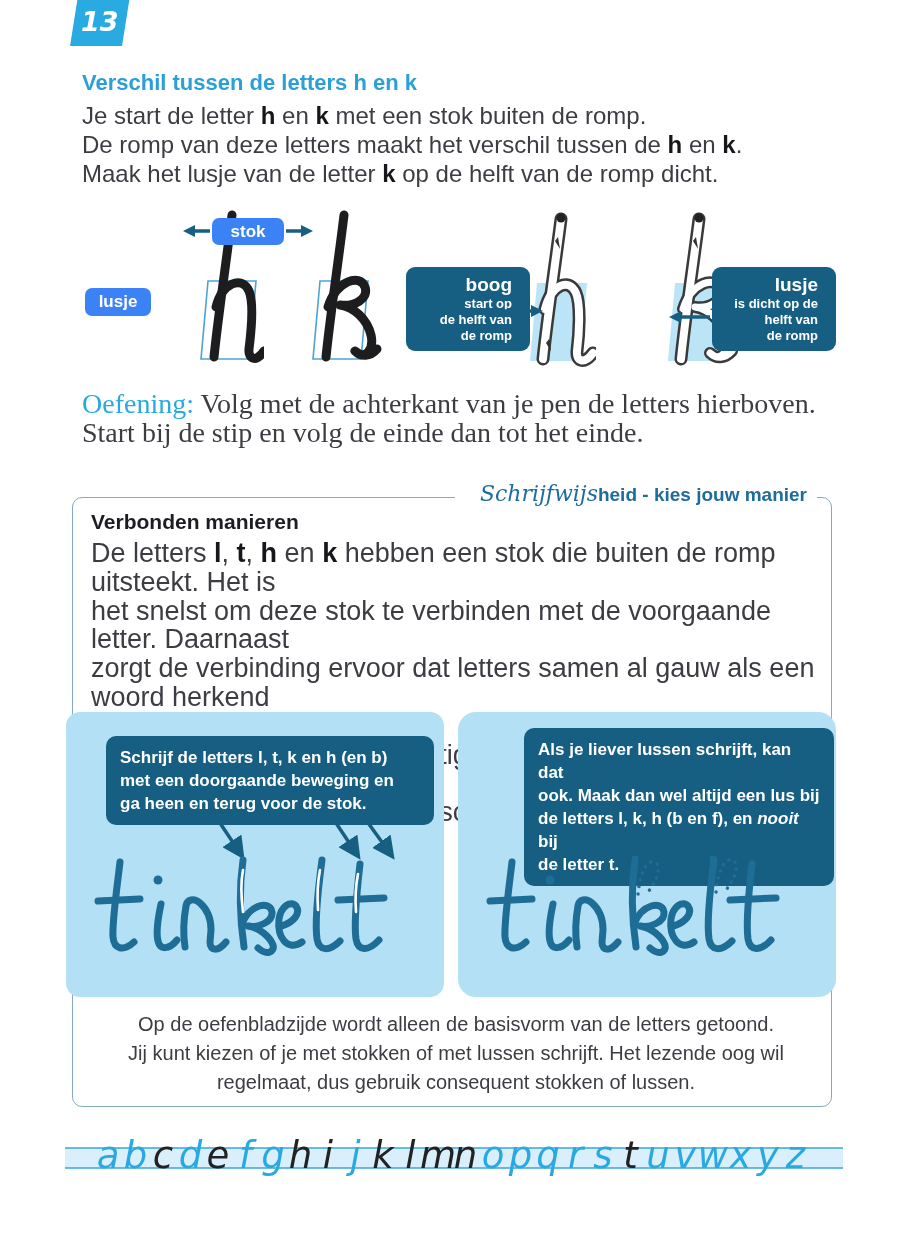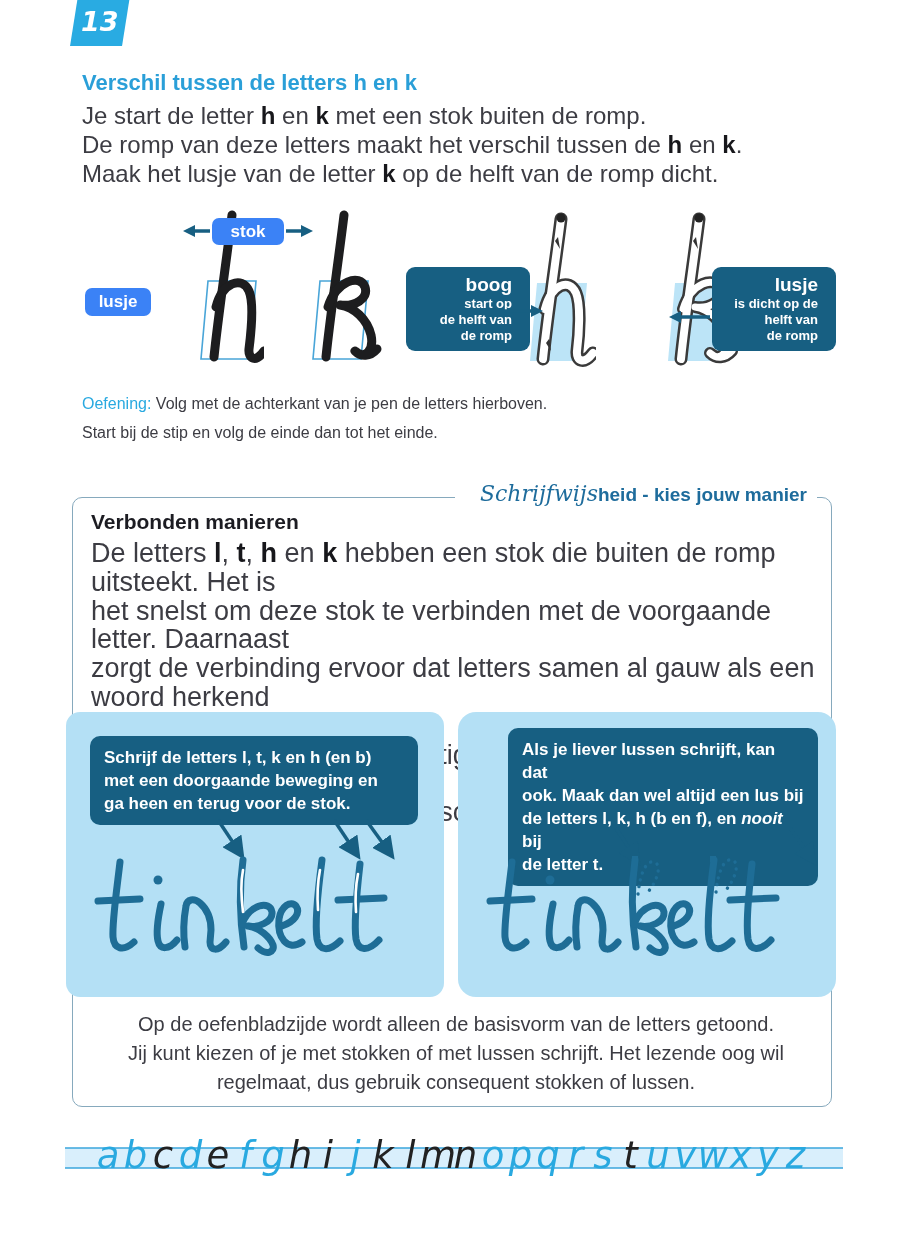--- a/index.html
+++ b/index.html
@@ -21,35 +21,35 @@
           font-weight:bold;}
   .stok{left:212px;top:23px;width:72px;height:27px;font-size:17px;line-height:27px;}
   .romp{left:85px;top:93px;width:66px;height:28px;font-size:17px;line-height:28px;}
   .callout-sm{position:absolute;background:#175f82;color:#fff;border-radius:9px;text-align:right;
           padding:7px 18px;width:88px;font-size:13px;line-height:16px;font-weight:600;}
   .callout-sm .big{font-size:19px;font-weight:bold;line-height:22px;display:block;}
   .boog{left:406px;top:72px;}
   .lusje{left:712px;top:72px;}
   .absvg{position:absolute;}
   
-  .oefening{position:absolute;left:82px;top:389px;font-size:16px;line-height:29px;}
+  .oefening{position:absolute;left:82px;top:389px;font-size:28px;line-height:29px;font-family:Liberation Serif, serif;}
   .oefening .lead{color:#29a9e0;}
   
   .box{position:absolute;left:72px;top:497px;width:758px;height:608px;border:1.6px solid #86a9bd;
        border-radius:10px;}
   .box-label{position:absolute;right:88px;top:481px;background:#fff;padding:0 10px;white-space:nowrap;}
   .box-label .script{font-family:"DejaVu Serif",serif;font-style:italic;font-size:22px;color:#1e6c9c;margin-left:15px;}
   .box-label .rest{font-size:19px;font-weight:600;color:#1e6c9c;}
   .box-title{position:absolute;left:18px;top:12px;font-size:21px;font-weight:bold;color:#1c1c22;}
   .box-par{position:absolute;left:18px;top:41px;width:730px;font-size:27px;line-height:28.8px;}
   .panel{position:absolute;width:378px;height:285px;background:#b4e0f5;border-radius:14px;}
   .panel-left{left:66px;top:712px;}
   .panel-right{left:458px;top:712px;border-radius:18px;}
   .callout{position:absolute;background:#175f82;color:#fff;border-radius:10px;
-           font-size:17px;line-height:23px;font-weight:600;padding:10px 14px;}
+           font-size:17px;line-height:23px;font-weight:600;padding:10px 14px;margin-left:16px;}
   .callout i{font-style:italic;}
   .closing{position:absolute;left:18px;top:512px;width:730px;font-size:20px;line-height:29px;text-align:center;}
   .word-svg{position:absolute;}
 </style>
 </head>
 <body>
 
 <div class="page">
 
   <div class="badge">

